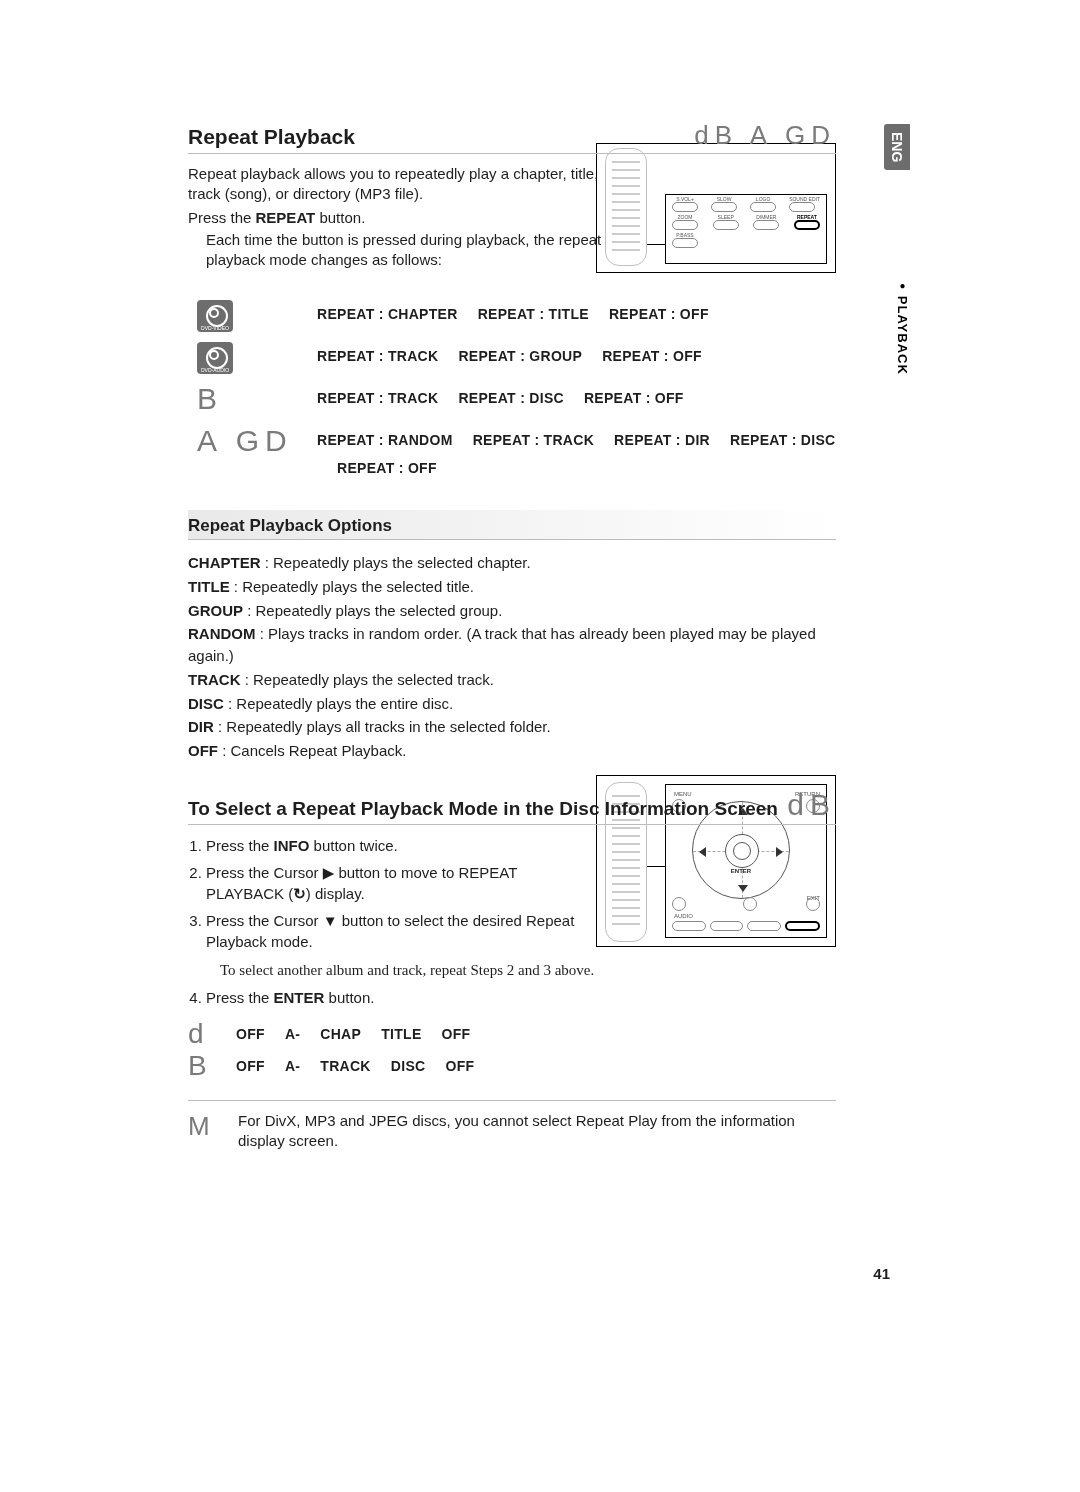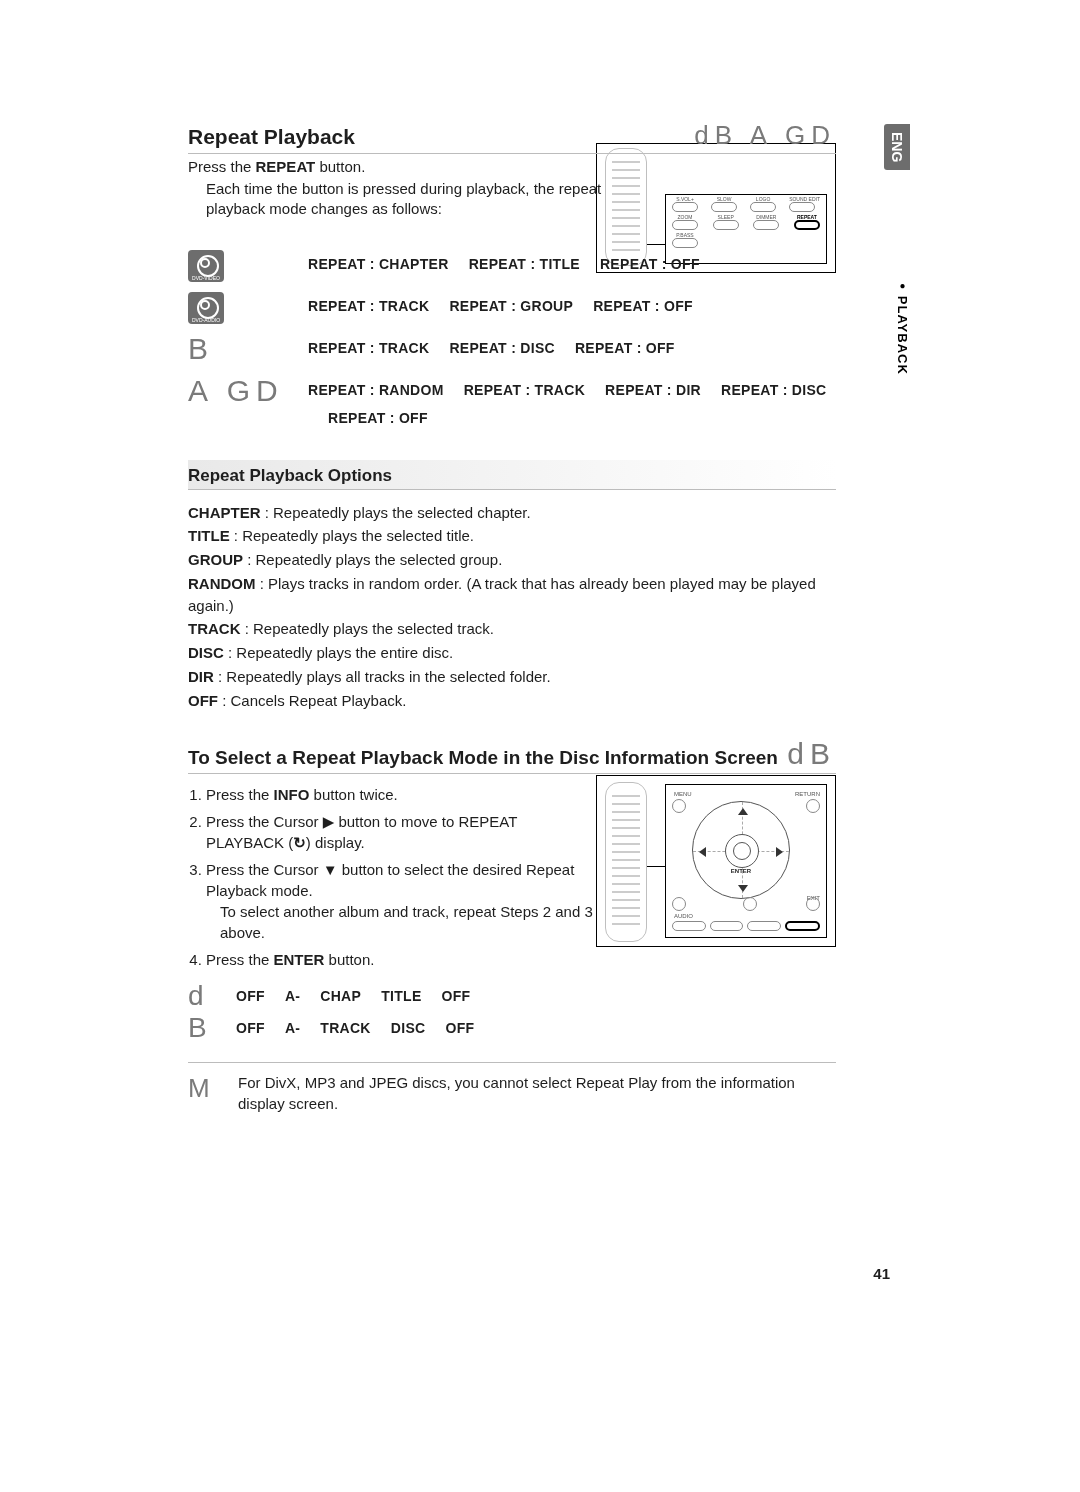--- a/index.html
+++ b/index.html
@@ -34,21 +34,21 @@
   .h1{font-size:21px;font-weight:bold;}
   .bigicons{font-size:26px;color:#7a7a7a;font-family:Arial,sans-serif;letter-spacing:6px;}
 
   .para{margin-top:10px;font-size:15px;line-height:1.35;max-width:430px;}
 
   .step-line{margin-top:4px;font-size:15px;}
   .step-sub{font-size:15px;margin-left:18px;margin-top:4px;line-height:1.35;max-width:410px;}
   .kw{font-weight:bold;}
 
   
-  .modes{margin-top:30px;}
+  .modes{margin-top:30px;margin-left:9px;}
   .mode-row{display:flex;flex-direction:row;align-items:flex-start;min-height:42px;}
   .mode-icon{flex:0 0 120px;}
   .mode-seq{flex:1;display:flex;flex-wrap:wrap;gap:12px 20px;font-size:14px;font-weight:bold;letter-spacing:0.3px;padding-top:6px;}
   .mode-seq2{padding-left:20px;}
   .disc{
     display:inline-block;width:36px;height:32px;border-radius:4px;background:#6d6d6d;position:relative;color:#fff;font-size:6px;text-align:center;
   }
   .disc::before{content:"";position:absolute;left:9px;top:5px;width:18px;height:18px;border:2px solid #fff;border-radius:50%;}
   .disc::after{content:"";position:absolute;left:12px;top:8px;width:6px;height:6px;border:2px solid #fff;border-radius:50%;}
   .disc-label{position:absolute;bottom:1px;left:0;right:0;font-size:5px;color:#fff;}
@@ -69,21 +69,21 @@
   
   .heading2{
     display:flex;align-items:baseline;justify-content:space-between;
     border-bottom:1px solid #bcbcbc;padding-bottom:2px;margin-top:26px;
   }
   .h2{font-size:19px;font-weight:bold;}
   .heading2 .bigicons{font-size:30px;}
 
   ol.steps{margin:10px 0 0 0;padding:0 0 0 18px;font-size:15px;line-height:1.4;max-width:410px;}
   ol.steps li{margin-bottom:6px;}
-  ol.steps .indent{padding-left:14px;display:block;margin-top:0;}
+  ol.steps .indent{padding-left:14px;display:block;margin-top:8px;font-family:Liberation Serif, serif;}
 
   
   .info-modes{margin-top:10px;}
   .info-row{display:flex;align-items:center;gap:18px;min-height:32px;}
   .info-icon{flex:0 0 30px;font-size:28px;color:#7a7a7a;}
   .info-seq{display:flex;gap:20px;font-size:14px;font-weight:bold;letter-spacing:0.3px;}
 
   .note-row{display:flex;gap:20px;border-top:1px solid #bcbcbc;margin-top:18px;padding-top:10px;}
   .note-icon{font-size:26px;color:#7a7a7a;flex:0 0 30px;}
   .note-text{font-size:15px;line-height:1.35;flex:1;}
@@ -277,20 +277,21 @@
   </div>
 </div>
 
 <div class="content">
 
   <div class="heading-row">
     <div class="h1">Repeat Playback</div>
     <div class="bigicons">dB   A GD</div>
   </div>
 
+  <div class="para">Repeat playback allows you to repeatedly play a chapter, title, track (song), or directory (MP3 ﬁle).</div>
 
   <div class="step-line">
     <span>Press the </span><span class="kw">REPEAT</span><span> button.</span>
   </div>
   <div class="step-sub">Each time the button is pressed during playback, the repeat playback mode changes as follows:</div>
 
   <div class="modes">
     <div class="mode-row">
       <div class="mode-icon"><span class="disc"><span class="disc-label">DVD-VIDEO</span></span></div>
       <div class="mode-seq">

